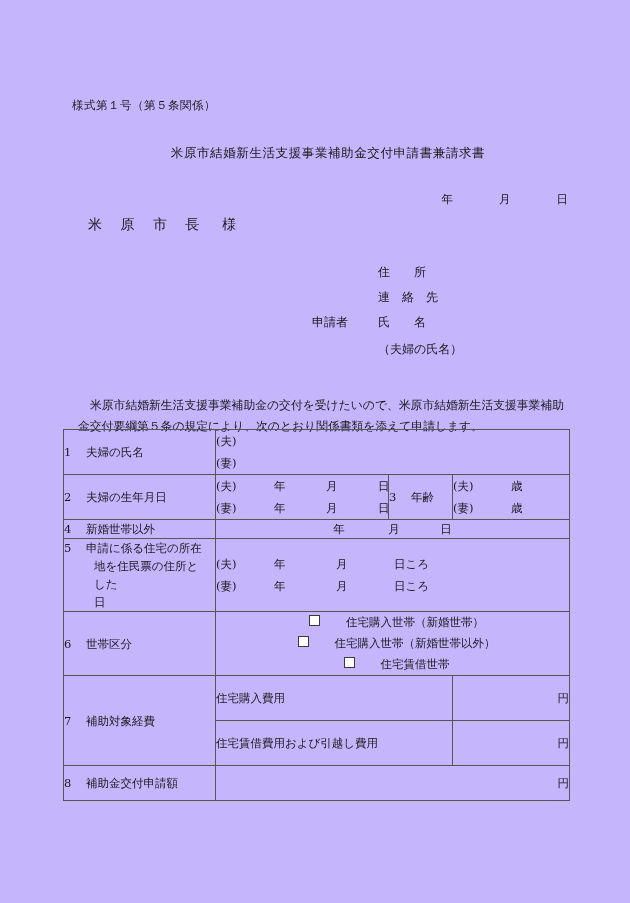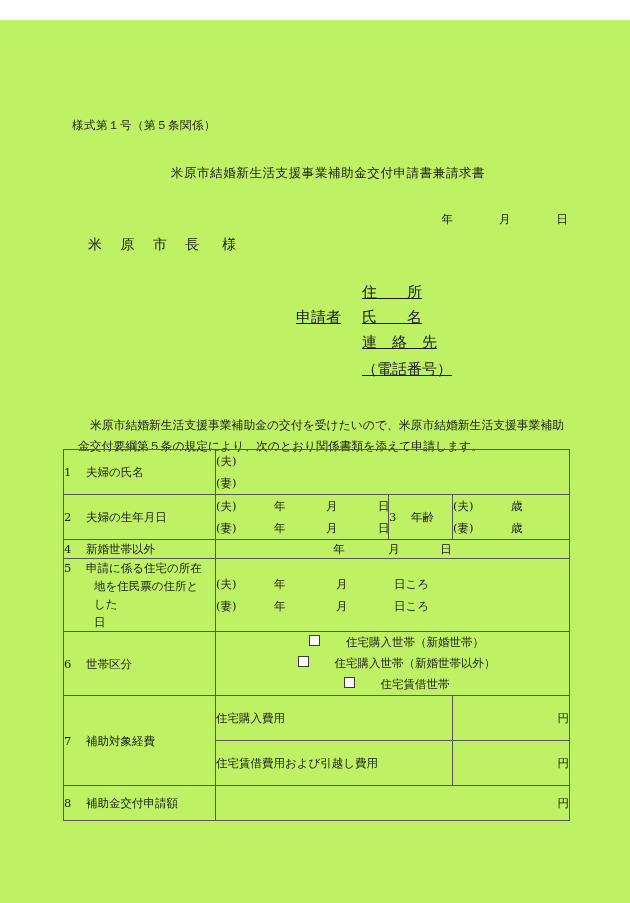--- a/index.html
+++ b/index.html
@@ -11,22 +11,21 @@
     width: 630px;
     height: 903px;
     position: relative;
     font-family: "DejaVu Serif", "Liberation Serif", serif;
     color: #1a1a1a;
     overflow: hidden;
   }
   .page {
     position: absolute;
     inset: 0;
-    background: #bef264;
-    margin-top: 20px;
+    background: #c4b5fd;
   }
 
   
   .form-code {
     position: absolute;
     left: 72px;
     top: 98px;
     font-size: 11.5px;
     letter-spacing: 0.5px;
     white-space: nowrap;
@@ -60,26 +59,25 @@
     top: 216px;
     font-size: 14px;
     white-space: nowrap;
   }
   .addressee .sp { letter-spacing: 7px; }
   .addressee .sama { margin-left: 16px; }
 
   
   .applicant {
     position: absolute;
-    left: 296px;
+    left: 312px;
     top: 260px;
-    font-size: 15px;
+    font-size: 12px;
     line-height: 25px;
     white-space: nowrap;
-    text-decoration: underline;
   }
   .applicant .row { display: flex; align-items: baseline; }
   .applicant .tag {
     display: inline-block;
     width: 66px;
     text-align: left;
   }
   .applicant .fld {
     display: inline-block;
     width: 68px;
@@ -180,28 +178,28 @@
   <div class="addressee">
     <span class="sp">米 原 市 長</span><span class="sama">様</span>
   </div>
 
   <div class="applicant">
     <div class="row">
       <span class="tag"></span>
       <span class="fld">住　　所</span>
     </div>
     <div class="row">
+      <span class="tag"></span>
+      <span class="fld">連　絡　先</span>
+    </div>
+    <div class="row">
       <span class="tag">申請者</span>
       <span class="fld">氏　　名</span>
     </div>
-    <div class="row">
-      <span class="tag"></span>
-      <span class="fld">連　絡　先</span>
-    </div>
-    <span class="phone">（電話番号）</span>
+    <span class="phone">（夫婦の氏名）</span>
   </div>
 
   <div class="body-text">米原市結婚新生活支援事業補助金の交付を受けたいので、米原市結婚新生活支援事業補助金交付要綱第５条の規定により、次のとおり関係書類を添えて申請します。</div>
 
   <table class="form">
     <colgroup>
       <col style="width:152px">
       <col style="width:173px">
       <col style="width:64px">
       <col style="width:117px">

